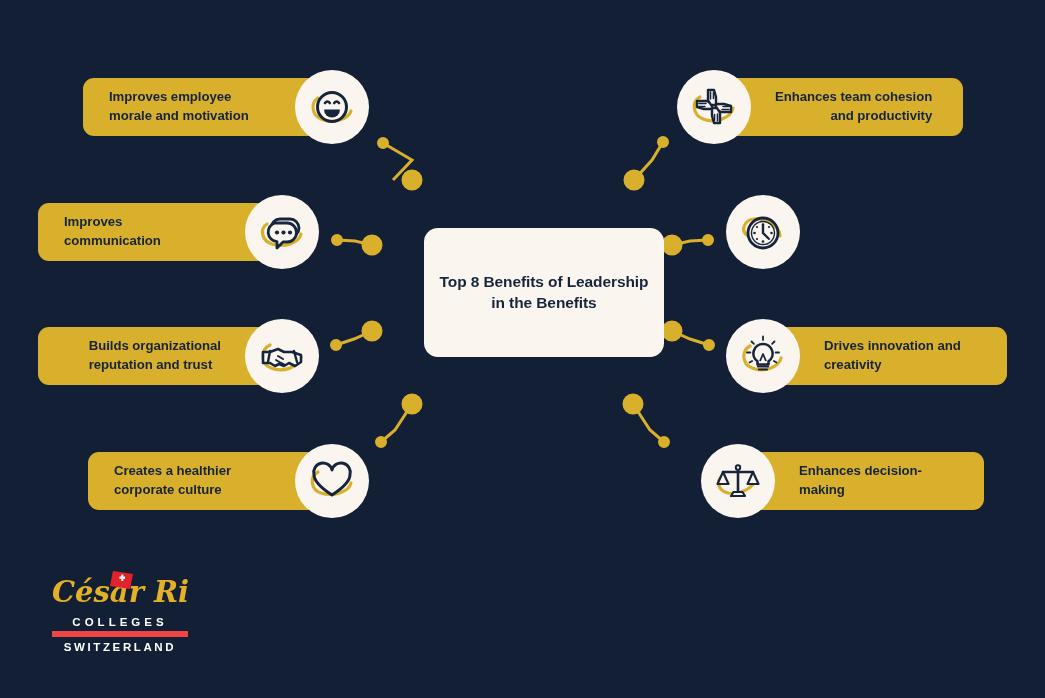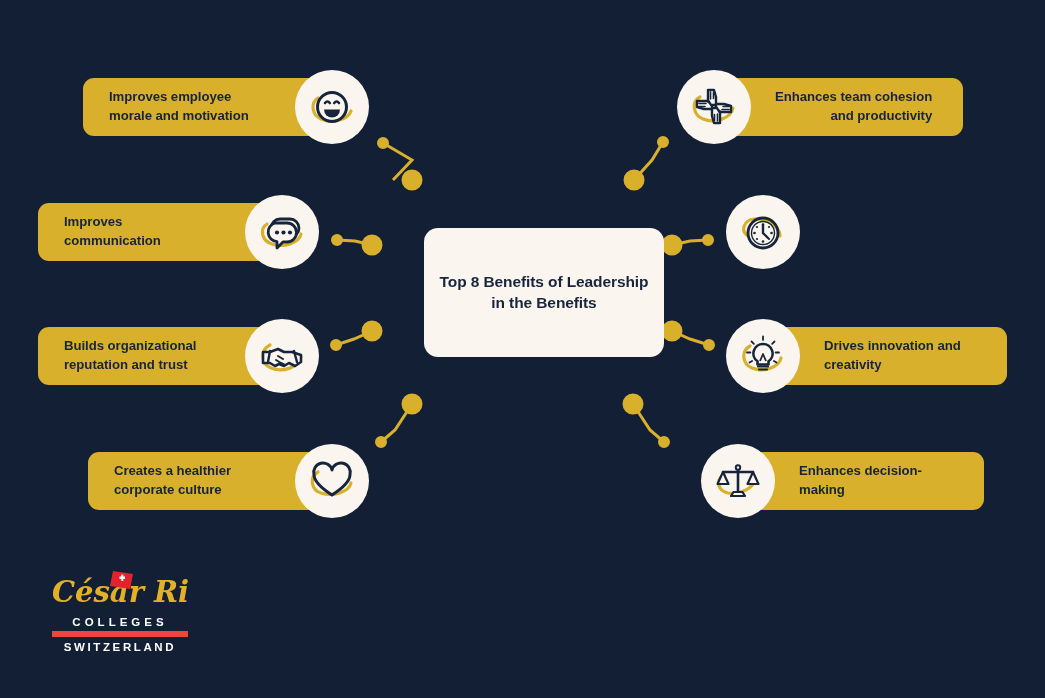--- a/index.html
+++ b/index.html
@@ -187,21 +187,21 @@
         <path d="M24 13 h10 a9 9 0 0 1 0 18 h-10 a9 9 0 0 1 0 -18 z" stroke="#17253c" stroke-width="2.8" fill="none"></path>
         <path d="M19 17 h12 a9.5 9.5 0 0 1 0 19 h-4 l-6 6 v-6.4 a9.5 9.5 0 0 1 -2 -18.6 z" fill="#faf6ef" stroke="#17253c" stroke-width="2.8" stroke-linejoin="round"></path>
         <circle cx="21" cy="26.5" r="2.1" fill="#17253c"></circle>
         <circle cx="27.5" cy="26.5" r="2.1" fill="#17253c"></circle>
         <circle cx="34" cy="26.5" r="2.1" fill="#17253c"></circle>
       </svg>
     </div>
   </div>
 
   <div class="node left" style="left:38px; top:327px; width:280px;">
-    <div class="pill" style="width:243px;">
+    <div class="pill" style="width:243px;justify-content:flex-end;">
       <div class="pill-label">
         <span>Builds organizational</span><br>
         <span>reputation and trust</span>
       </div>
     </div>
     <div class="badge">
       <svg width="52" height="52" viewBox="0 0 52 52">
         <path d="M14 15 C4 20 5 34 15 38 C27 43 43 37 45 27" stroke="#d9b02c" stroke-width="3.2" fill="none" stroke-linecap="round"></path>
         <path d="M7 22 h7 l8 -3 6 3 8 0 9 3 v7 l-6 4 -6 -3 -5 3 -5 -2 -4 2 -5 -3 -7 0 z" fill="#faf6ef" stroke="#17253c" stroke-width="2.6" stroke-linejoin="round"></path>
         <path d="M14 21 l-2 11" stroke="#17253c" stroke-width="2.4" stroke-linecap="round"></path>

